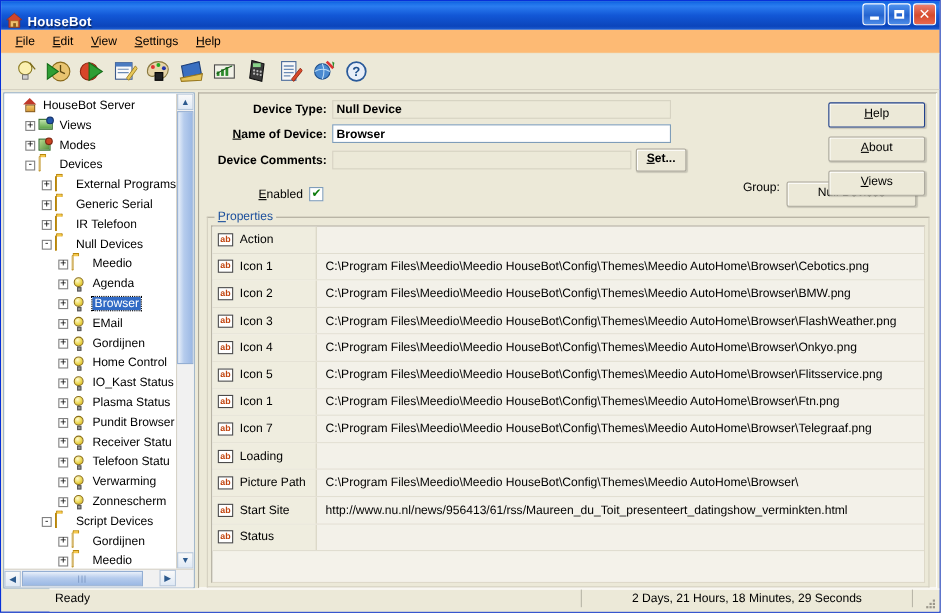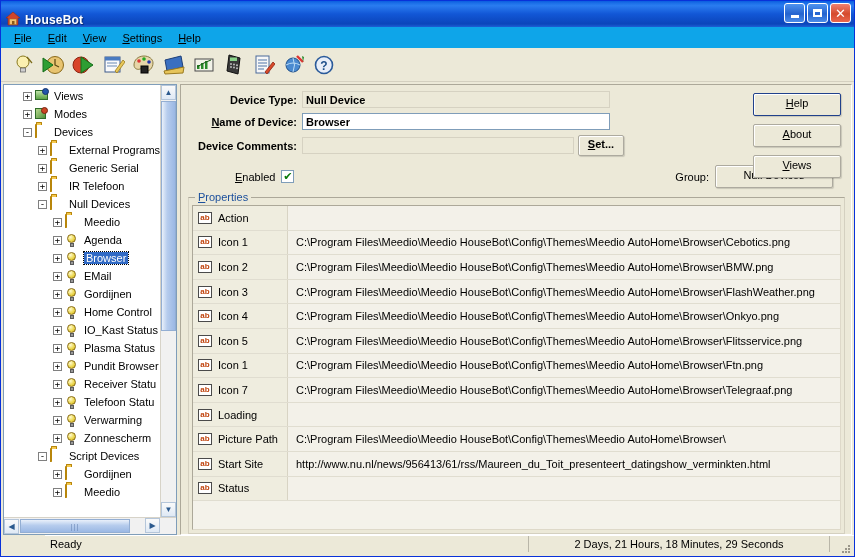--- a/index.html
+++ b/index.html
@@ -40,21 +40,21 @@
     display:flex;align-items:center;justify-content:center;
     box-sizing:border-box;
   }
   .tbtn.min,.tbtn.max{background:linear-gradient(to bottom,#4f93ef,#2463cf 55%,#4c8ce8);}
   .tbtn.close{background:linear-gradient(to bottom,#ee8070,#d54b2d 55%,#e9674e);}
   .glyph-min{width:8px;height:3px;background:#fff;margin-top:6px;}
   .glyph-max{width:9px;height:8px;border:2px solid #fff;border-top-width:3px;box-sizing:border-box;}
   .glyph-close{color:#fff;font-size:13px;font-weight:bold;line-height:1;font-family:"DejaVu Sans",sans-serif;}
   
   .menubar{
-    height:21px;flex:0 0 21px;background:#0ea5e9;
+    height:21px;flex:0 0 21px;background:#fdba74;
     display:flex;align-items:center;padding-left:5px;
     border-bottom:1px solid #ece9d8;
   }
   .menuitem{
     padding:2px 8px;color:#000;font-size:11px;cursor:default;
   }
   .menuitem u{text-decoration:underline;}
   
   .toolbar{
     height:32px;flex:0 0 32px;background:#ece9d8;
@@ -217,21 +217,21 @@
   .setbtn{width:44px;height:19px;line-height:17px;margin-left:4px;}
   .enabled-row{
     display:flex;align-items:center;margin-top:9px;padding-left:46px;
   }
   .chk{
     width:13px;height:13px;background:#fff;border:1px solid #7f9db9;
     box-sizing:border-box;display:inline-flex;align-items:center;justify-content:center;
     margin-left:6px;color:#0a7a0a;font-size:11px;line-height:1;font-weight:bold;
   }
   .group-right{
-    margin-left:auto;display:flex;align-items:center;gap:6px;padding-right:10px;
+    margin-left:auto;display:flex;align-items:flex-start;gap:6px;padding-right:10px;
   }
   .groupbtn{width:116px;height:21px;line-height:19px;}
   
   .propsgroup{
     margin:9px 6px 0 7px;flex:1 1 auto;min-height:0;
     border:1px solid #d4d0c0;
     border-top:1px solid #aca899;
     position:relative;
     box-sizing:border-box;
     display:flex;flex-direction:column;
@@ -418,20 +418,26 @@
         <text x="11" y="15.5" font-size="12" font-weight="bold" fill="#1e4f8a" text-anchor="middle" font-family="Liberation Sans">?</text>
       </svg>
     </div>
   </div>
 
   <div class="body">
 
     <div class="treepanel">
       <div class="treeinner">
         <div class="tree" id="tree-root">
+            <div class="node">
+              <span style="display:inline-block;width:4px;flex:0 0 4px;"></span>
+              <span class="expander none"></span>
+              <span class="nodeicon"><span class="ico-house"></span></span>
+              <span class="nodelabel">HouseBot Server</span>
+            </div>
             <div class="node">
               <span style="display:inline-block;width:19px;flex:0 0 19px;"></span>
               <span class="expander">+</span>
               <span class="nodeicon"><span class="ico-views"></span></span>
               <span class="nodelabel">Views</span>
             </div>
             <div class="node">
               <span style="display:inline-block;width:19px;flex:0 0 19px;"></span>
               <span class="expander">+</span>
               <span class="nodeicon"><span class="ico-modes"></span></span>

